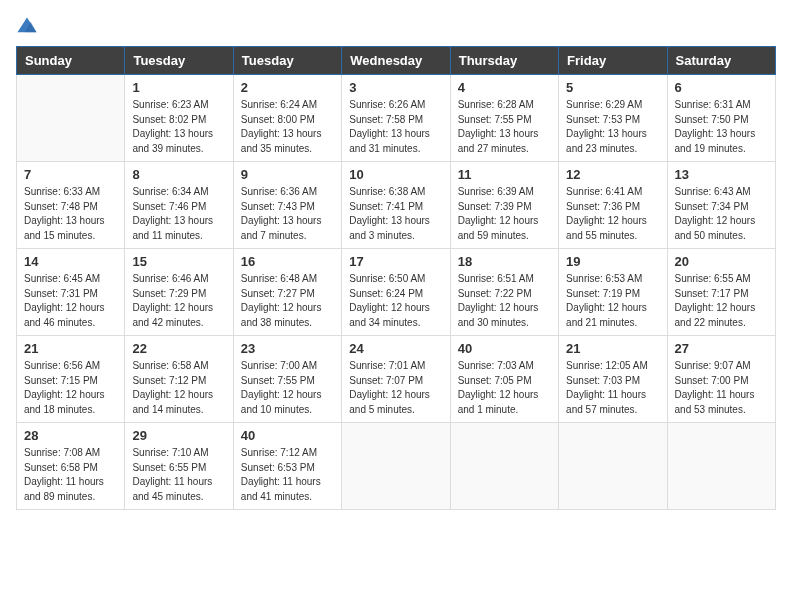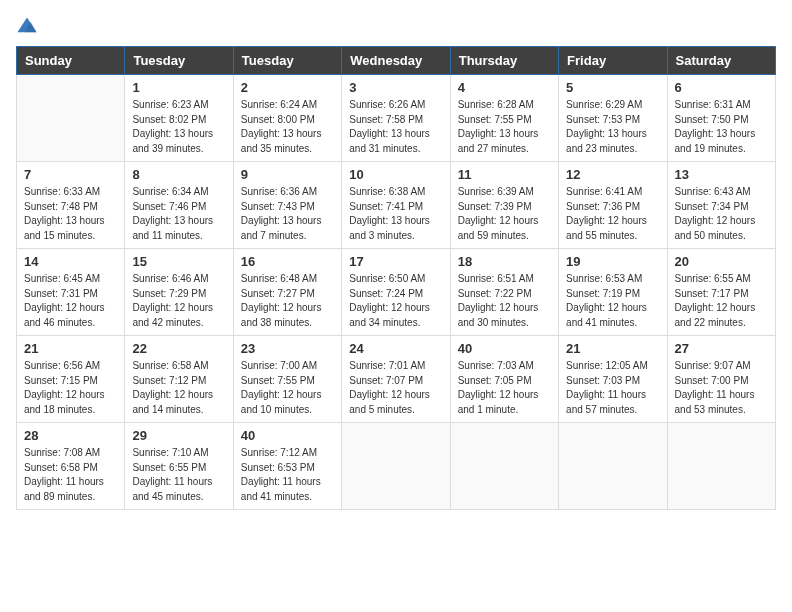--- a/index.html
+++ b/index.html
@@ -184,29 +184,29 @@
         <td>
           <span class="day-number">15</span>
           <div class="day-info"><span>Sunrise: 6:46 AM</span><br><span>Sunset: 7:29 PM</span><br><span>Daylight: 12 hours and 42 minutes.</span></div>
         </td>
         <td>
           <span class="day-number">16</span>
           <div class="day-info"><span>Sunrise: 6:48 AM</span><br><span>Sunset: 7:27 PM</span><br><span>Daylight: 12 hours and 38 minutes.</span></div>
         </td>
         <td>
           <span class="day-number">17</span>
-          <div class="day-info"><span>Sunrise: 6:50 AM</span><br><span>Sunset: 7:24 PM</span><br><span>Daylight: 12 hours and 34 minutes.</span></div>
+          <div class="day-info"><span>Sunrise: 6:50 AM</span><br><span>Sunset: 6:24 PM</span><br><span>Daylight: 12 hours and 34 minutes.</span></div>
         </td>
         <td>
           <span class="day-number">18</span>
           <div class="day-info"><span>Sunrise: 6:51 AM</span><br><span>Sunset: 7:22 PM</span><br><span>Daylight: 12 hours and 30 minutes.</span></div>
         </td>
         <td>
           <span class="day-number">19</span>
-          <div class="day-info"><span>Sunrise: 6:53 AM</span><br><span>Sunset: 7:19 PM</span><br><span>Daylight: 12 hours and 41 minutes.</span></div>
+          <div class="day-info"><span>Sunrise: 6:53 AM</span><br><span>Sunset: 7:19 PM</span><br><span>Daylight: 12 hours and 21 minutes.</span></div>
         </td>
         <td>
           <span class="day-number">20</span>
           <div class="day-info"><span>Sunrise: 6:55 AM</span><br><span>Sunset: 7:17 PM</span><br><span>Daylight: 12 hours and 22 minutes.</span></div>
         </td>
       </tr>
       <tr>
         <td>
           <span class="day-number">21</span>
           <div class="day-info"><span>Sunrise: 6:56 AM</span><br><span>Sunset: 7:15 PM</span><br><span>Daylight: 12 hours and 18 minutes.</span></div>

